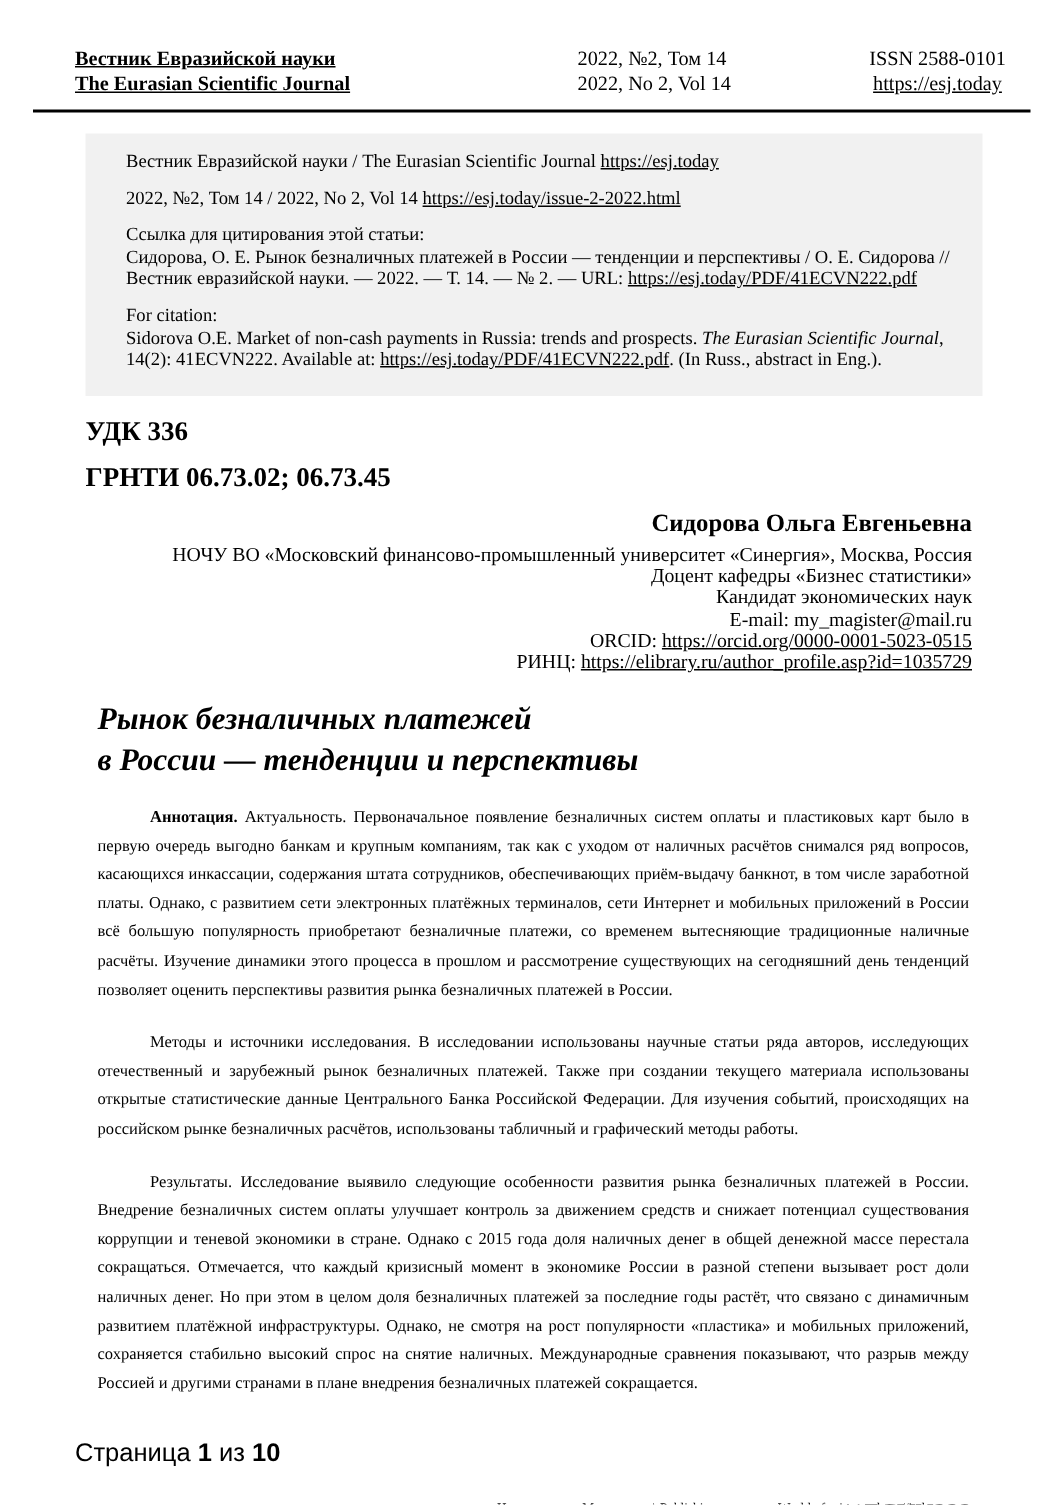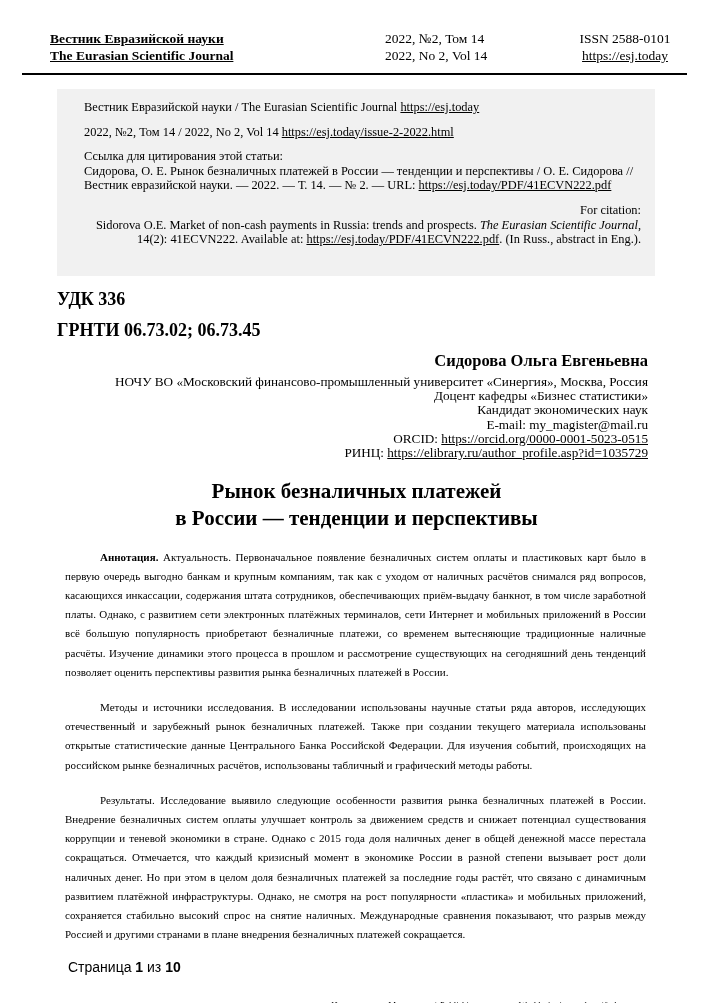--- a/index.html
+++ b/index.html
@@ -32,57 +32,57 @@
 
   
   .cite-box {
     margin: 14px 54px 0 57px;
     background: #f1f1f1;
     padding: 11px 14px 13px 27px;
     font-size: 12.4px;
     line-height: 14.6px;
   }
   .cite-box p { margin-bottom: 10px; }
-  .cite-box p:last-child { margin-bottom: 16px; text-align: right; }
+  .cite-box p:last-child { margin-bottom: 4px; }
   .cite-heading { font-weight: normal; }
 
   
   .codes { margin: 13px 63px 0 57px; font-weight: bold; font-size: 18px; }
   .codes div { margin-bottom: 10px; }
 
   
   .author-block { margin: 4px 61px 0 65px; text-align: right; }
   .author-name { font-weight: bold; font-size: 16.5px; margin-bottom: 4px; }
   .author-line { font-size: 13.2px; line-height: 14.3px; }
 
   
   .article-title {
     margin: 17px 61px 0 65px;
-    text-align: center;
     font-weight: bold;
     font-size: 21px;
     line-height: 27px;
+    font-style: italic;
   }
 
   
   .abstract { margin: 10px 63px 0 65px; }
   .abstract p {
     font-size: 11px;
     line-height: 19.2px;
     text-align: justify;
     text-indent: 35px;
     margin-top: 16px;
   }
   .abstract-label { font-weight: bold; }
 
   
   .footer-page {
-    position: absolute; left: 68px; top: 929px;
+    position: absolute; left: 50px; top: 929px;
     font-family: "Liberation Sans", sans-serif;
-    font-size: 14px;
+    font-size: 17px;
     text-align: center;
   }
   .footer-page b { font-weight: bold; }
   .footer-id {
     position: absolute; right: 61px; top: 945px;
     font-size: 17px; text-align: right; margin-top: 24px;
   }
   .footer-pub {
     position: absolute; right: 61px; top: 970px;
     font-size: 8.8px; text-align: right;

